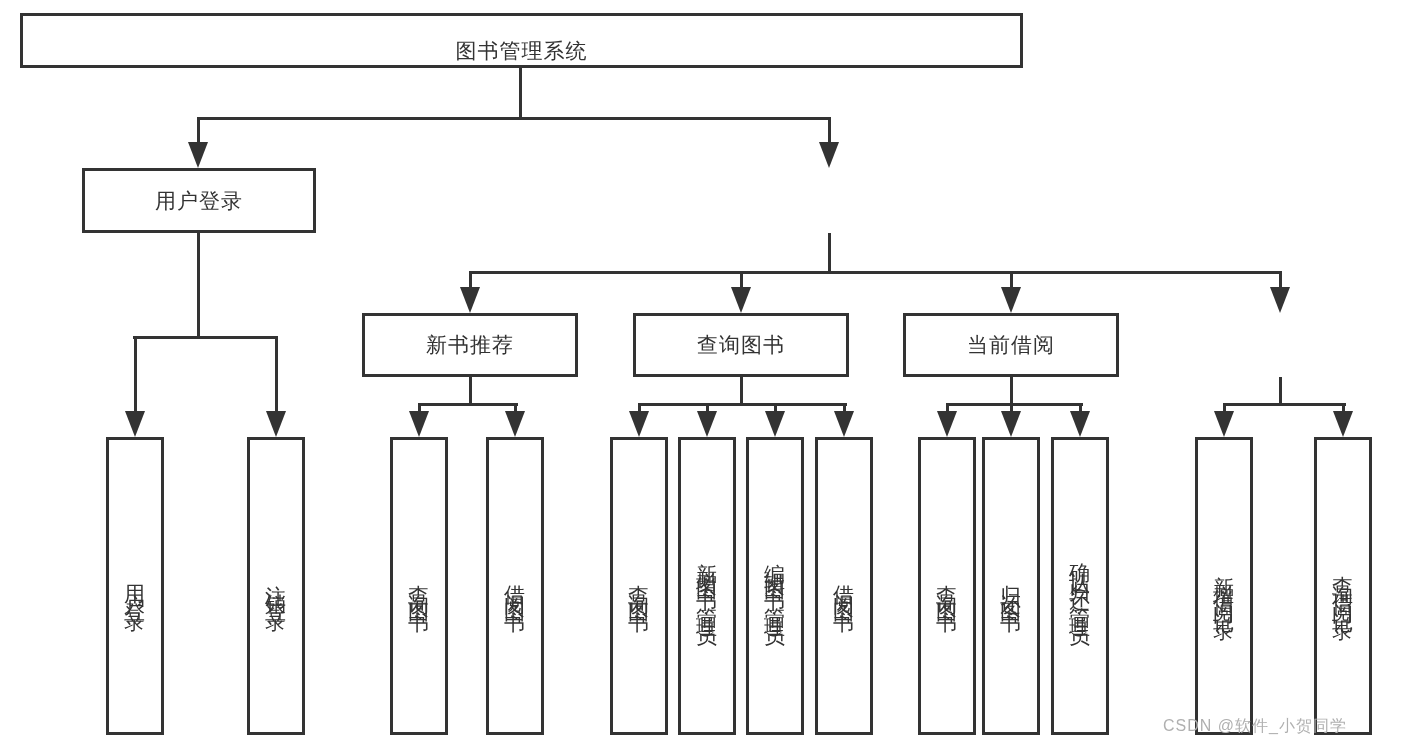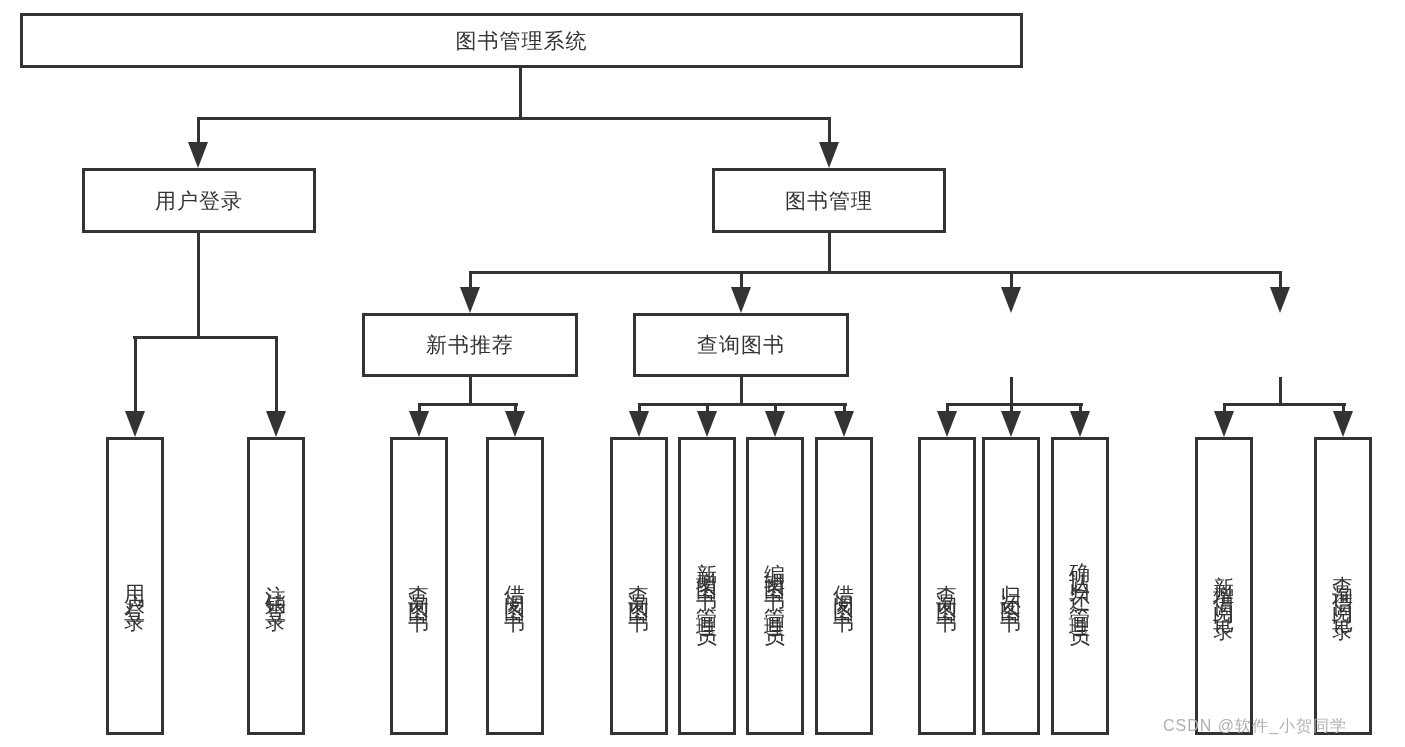--- a/index.html
+++ b/index.html
@@ -86,36 +86,36 @@
   <div class="arr" style="left:1001px; top:411px;"></div>
   <div class="arr" style="left:1070px; top:411px;"></div>
 
   <div class="v" style="left:1279px; top:377px; height:28px;"></div>
   <div class="h" style="left:1223px; top:403px; width:123px;"></div>
   <div class="v" style="left:1223px; top:403px; height:11px;"></div>
   <div class="v" style="left:1342px; top:403px; height:11px;"></div>
   <div class="arr" style="left:1214px; top:411px;"></div>
   <div class="arr" style="left:1333px; top:411px;"></div>
 
-  <div class="node" style="left:20px; top:13px; width:1003px; height:55px;">
+  <div class="node" style="left:20px; top:13px; width:1003px; height:55px;align-items:flex-end;">
     <span>图书管理系统</span>
   </div>
 
   <div class="node" style="left:82px; top:168px; width:234px; height:65px;">
     <span>用户登录</span>
-  </div>
-  <div class="node" style="left:712px; top:168px; width:234px; height:65px;">
-    <span>图书管理</span>
   </div>
 
   <div class="node" style="left:362px; top:313px; width:216px; height:64px;">
     <span>新书推荐</span>
   </div>
   <div class="node" style="left:633px; top:313px; width:216px; height:64px;">
     <span>查询图书</span>
+  </div>
+  <div class="node" style="left:903px; top:313px; width:216px; height:64px;">
+    <span>当前借阅</span>
   </div>
 
   <div class="node leaf" style="left:106px;">
     <span>用户登录</span>
   </div>
   <div class="node leaf" style="left:247px;">
     <span>注销登录</span>
   </div>
 
   <div class="node leaf" style="left:390px;">

